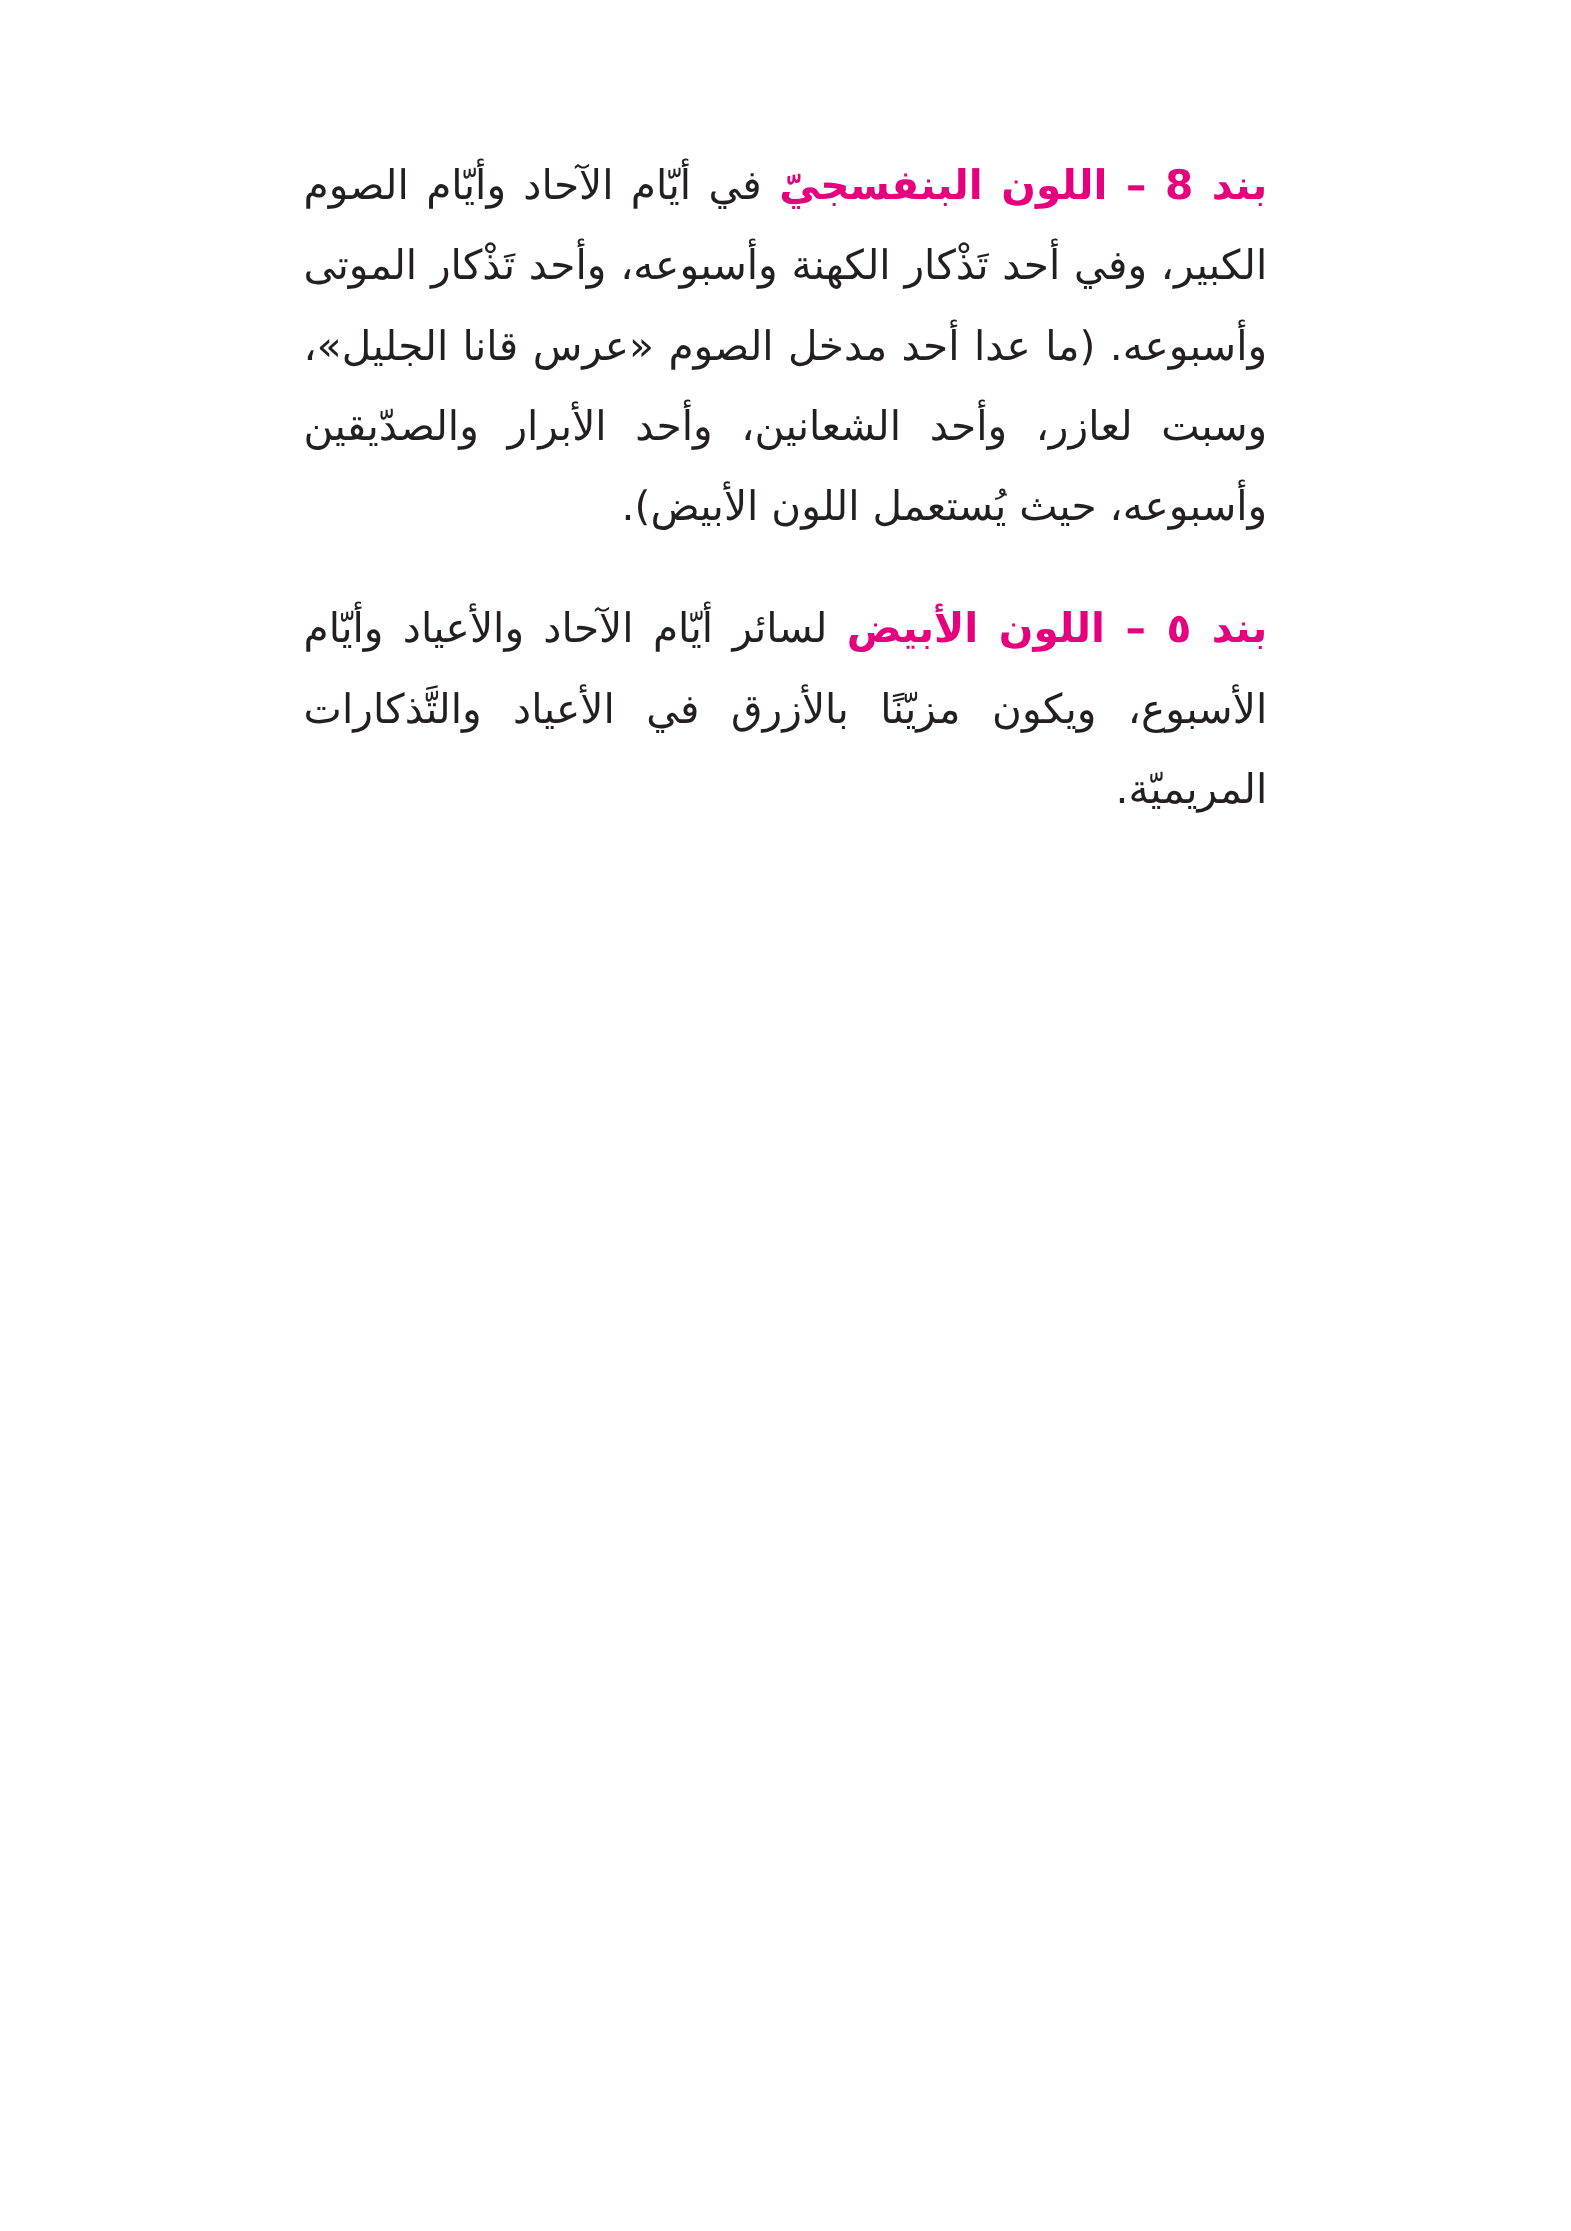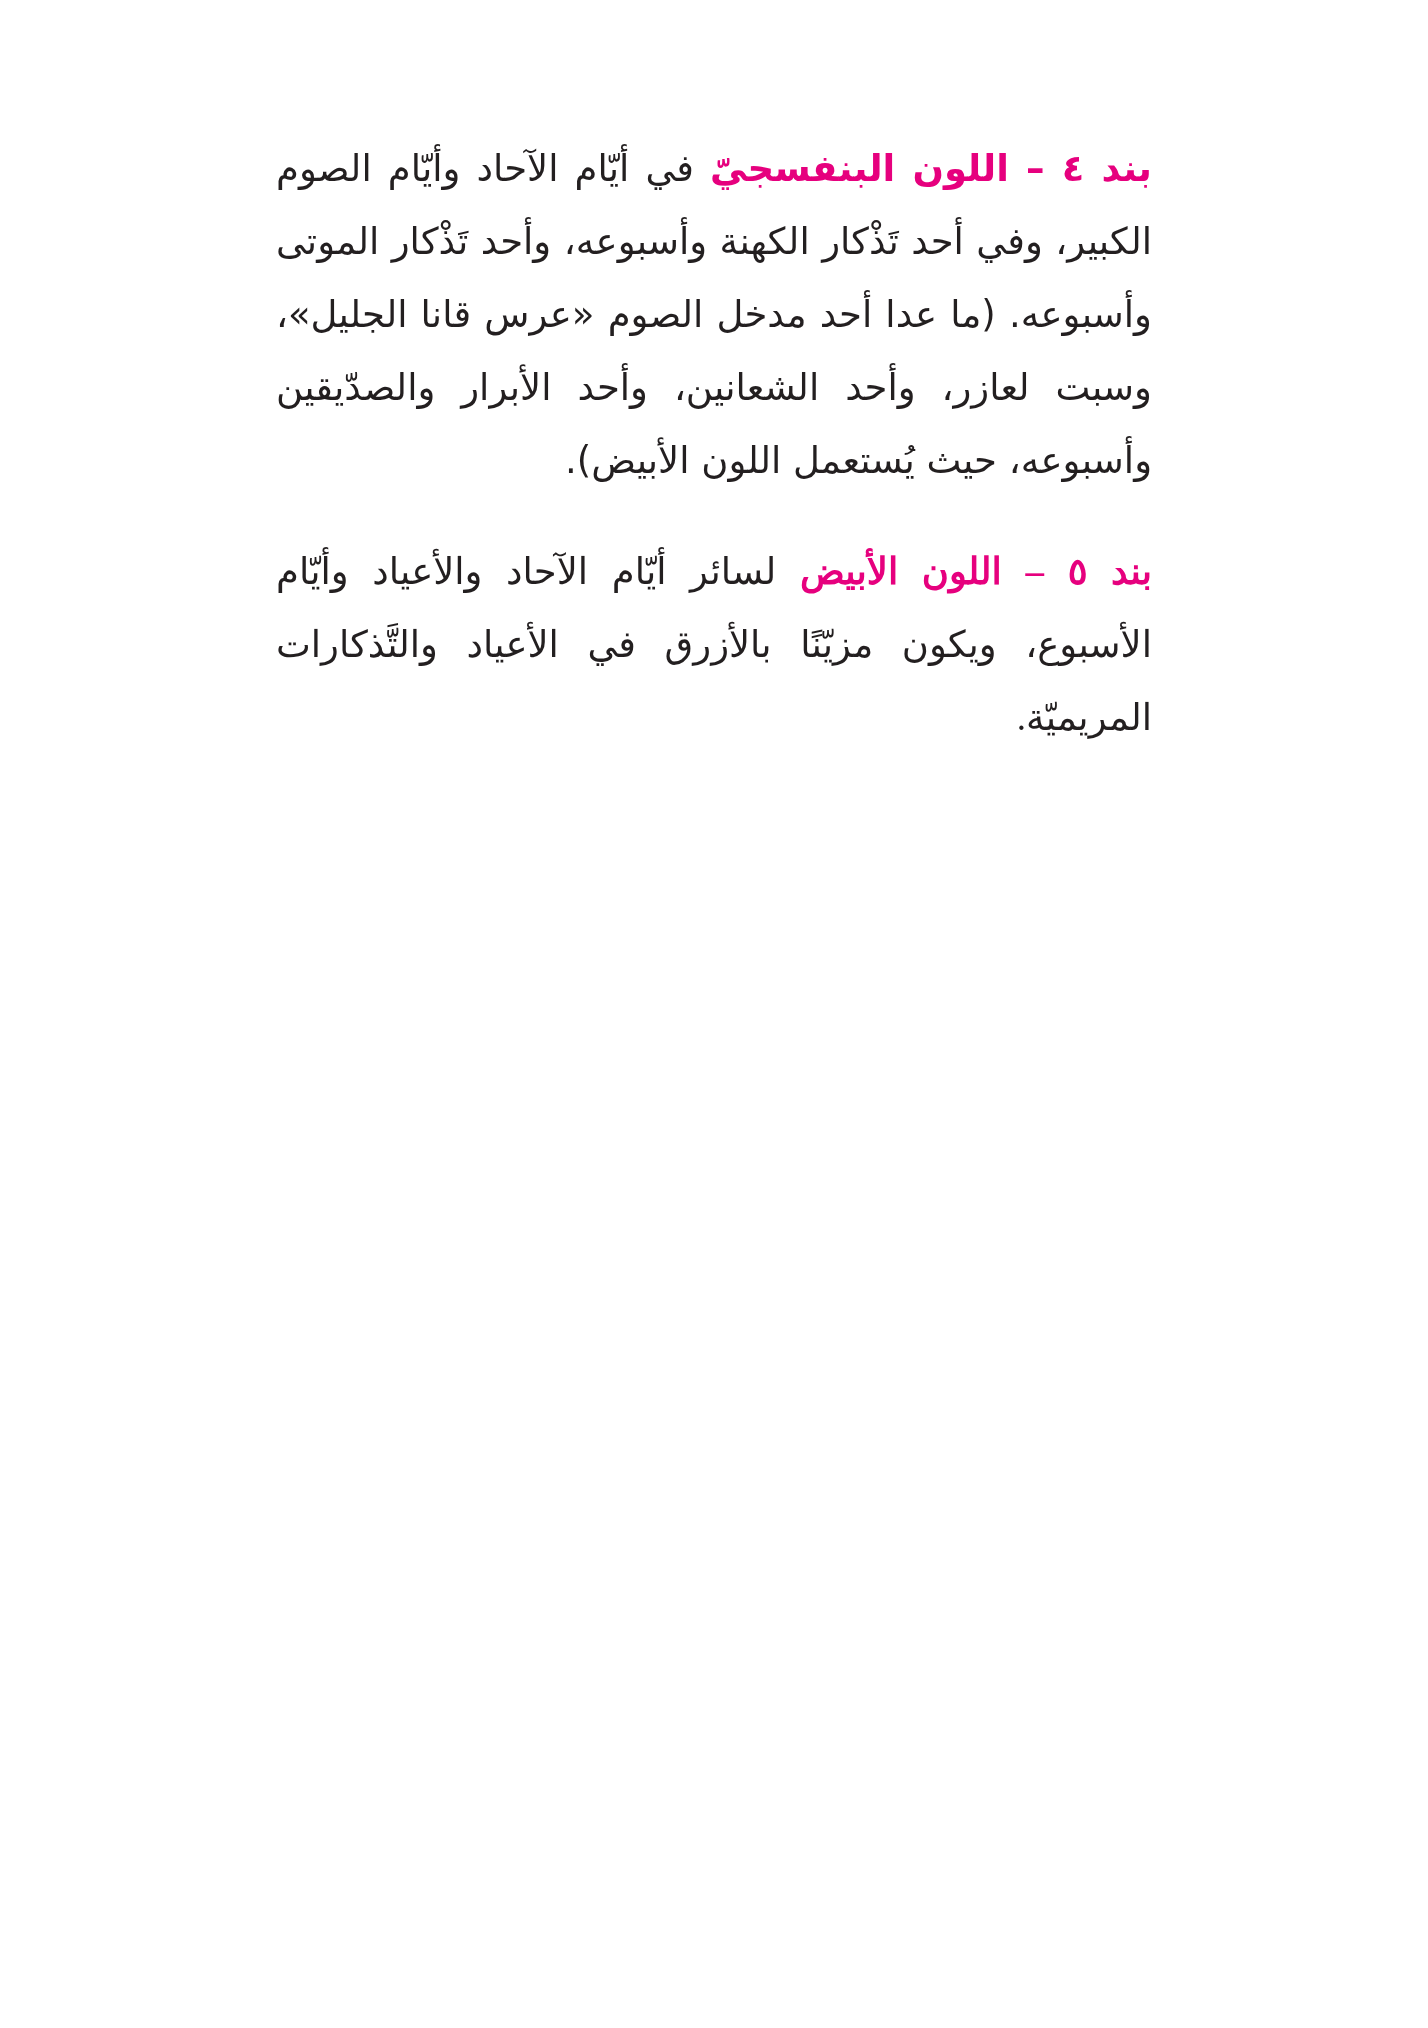--- a/index.html
+++ b/index.html
@@ -13,28 +13,28 @@
       font-family: "DejaVu Sans", sans-serif;
       font-size: 37px;
       line-height: 73px;
       color: #231f20;
     }
     .para {
       margin: 0;
       text-align: justify;
       text-align-last: right;
     }
-    .para + .para { margin-top: 38px; font-family: Liberation Serif, serif; }
+    .para + .para { margin-top: 38px; }
     .hl { color: #e6007e; font-weight: bold; }
   </style>
 </head>
 <body>
 
 <div class="page">
   <p class="para">
-    <span class="hl">بند ٤ – اللون البنفسجيّ</span>
+    <span class="hl">بند 8 – اللون البنفسجيّ</span>
     <span>في أيّام الآحاد وأيّام الصوم الكبير، وفي أحد تَذْكار الكهنة وأسبوعه، وأحد تَذْكار الموتى وأسبوعه. (ما عدا أحد مدخل الصوم «عرس قانا الجليل»، وسبت لعازر، وأحد الشعانين، وأحد الأبرار والصدّيقين وأسبوعه، حيث يُستعمل اللون الأبيض).</span>
   </p>
   <p class="para">
     <span class="hl">بند ٥ – اللون الأبيض</span>
     <span>لسائر أيّام الآحاد والأعياد وأيّام الأسبوع، ويكون مزيّنًا بالأزرق في الأعياد والتَّذكارات المريميّة.</span>
   </p>
 </div>
 
 </body></html>

